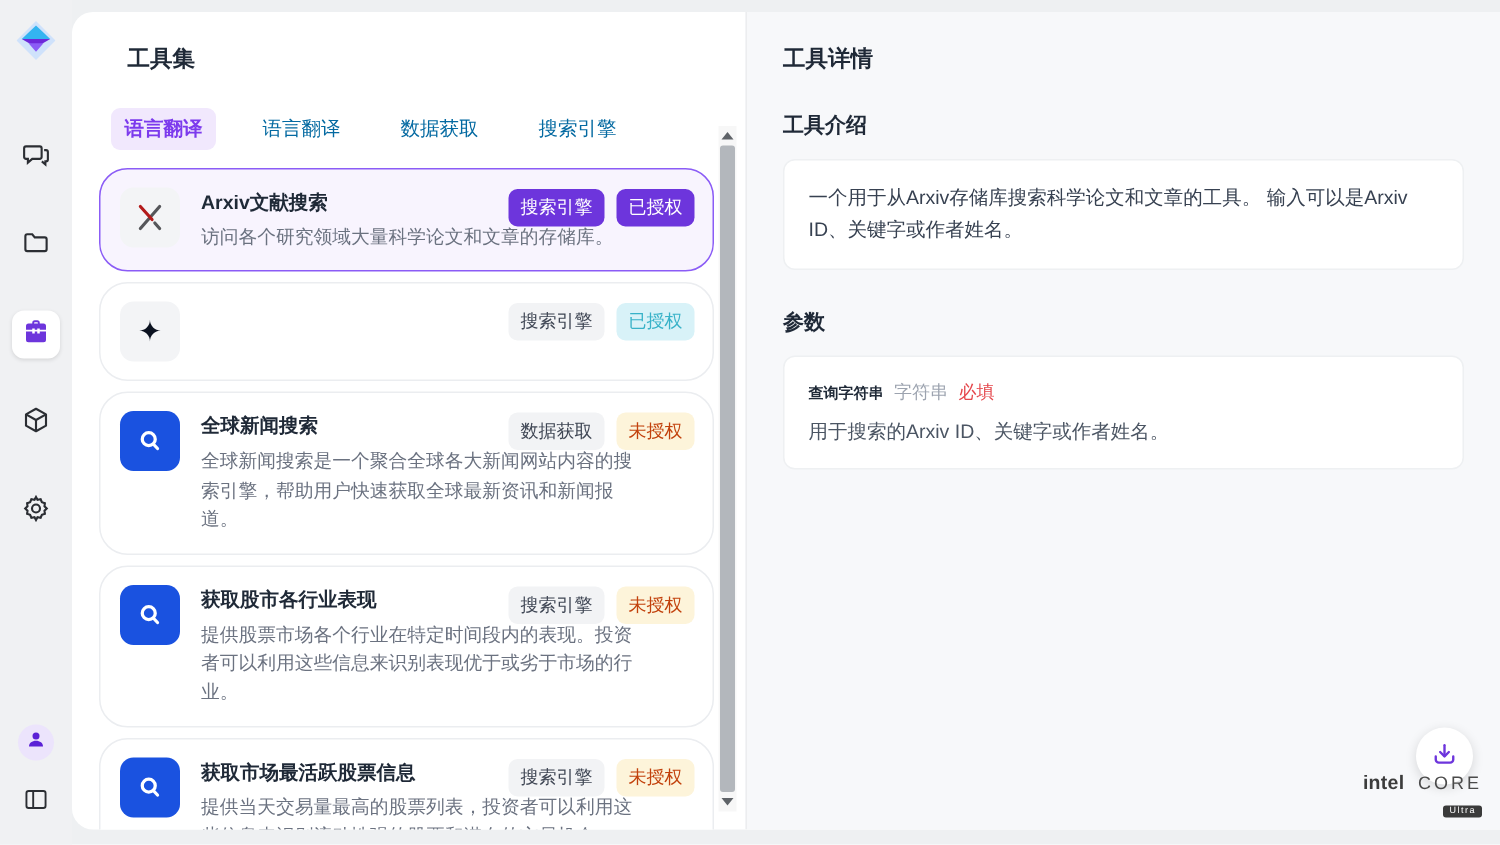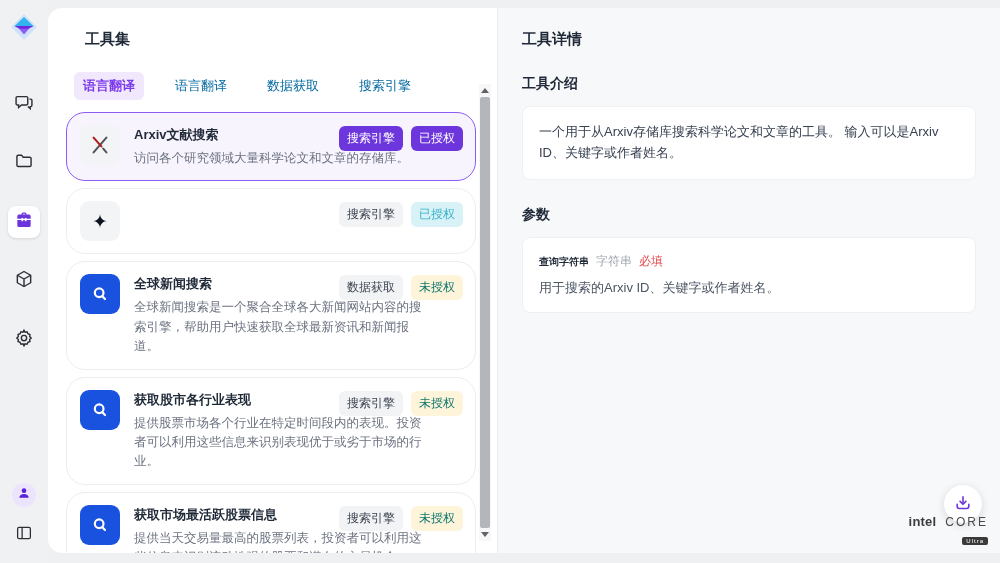--- a/index.html
+++ b/index.html
@@ -37,21 +37,21 @@
              display:flex; align-items:center; justify-content:center; }
   .tool-ic.blue { background:#1a52e0; }
   .card .txt { margin-left:14px; width:292px; }
   .card .name { font-size:13px; font-weight:bold; margin:1px 0 5px; }
   .card .desc { font-size:12.5px; color:#6b7280; line-height:1.55; }
   .badges { position:absolute; top:13px; right:12px; display:flex; gap:8px; }
   .badge { font-size:12px; padding:4px 8px; border-radius:6px; white-space:nowrap; }
   .b-purple { background:#6d35dc; color:#ffffff; }
   .b-gray   { background:#f2f3f5; color:#3f4654; }
   .b-cyan   { background:#d8f2f8; color:#38b2c8; }
-  .b-yellow { background:#fdf4da; color:#0f766e; }
+  .b-yellow { background:#fdf4da; color:#c2410c; }
   .star-glyph { font-size:19px; color:#0b1220; line-height:1; }
 
   
   .scrollbar { position:absolute; top:76px; bottom:12px; right:6px; width:12px; background:#f7f7f7;
                display:flex; flex-direction:column; align-items:center; cursor:pointer; }
   .sb-arrow { width:0; height:0; border-left:4px solid transparent; border-right:4px solid transparent; margin:4px 0; }
   .sb-up   { border-bottom:5px solid #5f6368; }
   .sb-down { border-top:5px solid #5f6368; }
   .sb-thumb { flex:1; width:10px; background:#b3b7bc; border-radius:2px; }
 

